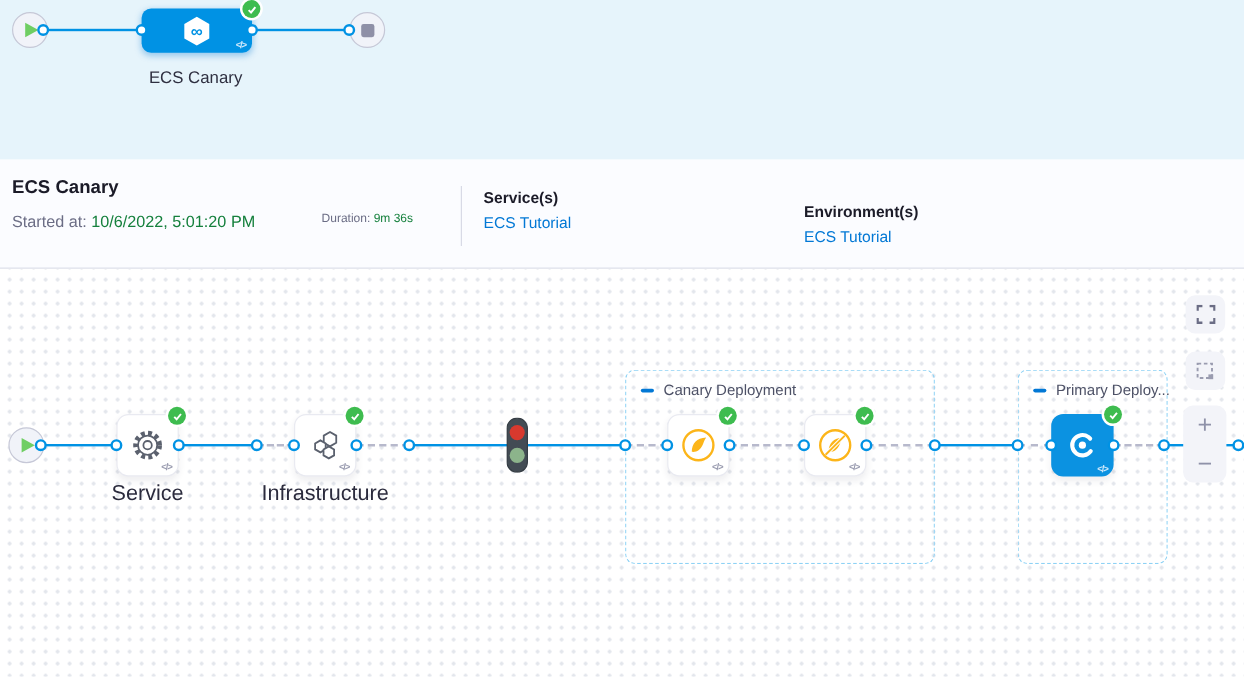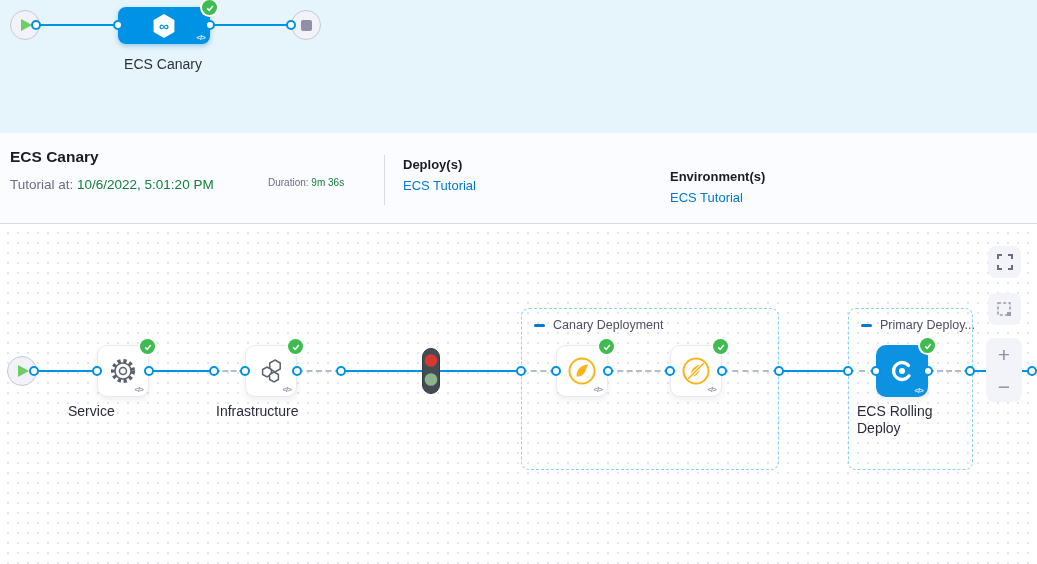--- a/index.html
+++ b/index.html
@@ -34,21 +34,21 @@
 
   
   .graph { position:absolute; left:0; top:224px; width:1037px; height:340px; background:#fff;
     background-image:radial-gradient(circle,#e3e6ec 1.3px,transparent 1.5px); background-size:10px 10px; background-position:3px 4px; }
   .group { position:absolute; border:1px dashed #8ed2f5; border-radius:8px; z-index:1; }
   .group-header { position:absolute; top:9px; left:12px; display:flex; align-items:center; gap:8px; }
   .collapse { width:11px; height:3px; background:#0278d5; border-radius:2px; cursor:pointer; }
   .group-label { font-size:12.5px; color:#4d5166; white-space:nowrap; }
   .node-card { position:absolute; width:52px; height:52px; background:#fff; border:1px solid #e9eaf1; border-radius:10px; box-shadow:0 3px 6px rgba(40,41,61,.08); display:flex; align-items:center; justify-content:center; z-index:4; cursor:pointer; }
   .node-card.blue { background:#0b92e1; border:none; }
-  .node-label { position:absolute; text-align:left; font-size:14px; color:#2b2b3d; line-height:17px; z-index:3; }
+  .node-label { position:absolute; text-align:center; font-size:18px; color:#2b2b3d; line-height:17px; z-index:3; }
   .tl-node { position:absolute; z-index:4; cursor:pointer; }
 
   
   .ctrl-btn { position:absolute; width:33px; height:32px; background:#f3f4f9; border-radius:8px; display:flex; align-items:center; justify-content:center; cursor:pointer; z-index:8; }
   .zoom-panel { position:absolute; left:986px; top:114px; width:36px; height:64px; background:#f3f4f9; border-radius:8px; display:flex; flex-direction:column; align-items:center; justify-content:space-around; z-index:8; }
   .zoom-glyph { font-size:21px; color:#8f92a9; line-height:1; cursor:pointer; }
 </style>
 </head>
 <body>
 
@@ -81,25 +81,25 @@
     <div class="port" style="left:36px; top:25px;"></div>
     <div class="port" style="left:118px; top:25px;"></div>
     <div class="port" style="left:210px; top:25px;"></div>
     <div class="port" style="left:291px; top:25px;"></div>
 
     <div class="stage-label">ECS Canary</div>
   </div>
 
   <div class="infobar">
     <div class="ib-title">ECS Canary</div>
-    <div class="ib-started"><span>Tutorial at:</span><span class="ib-val"> 10/6/2022, 5:01:20 PM</span></div>
+    <div class="ib-started"><span>Started at:</span><span class="ib-val"> 10/6/2022, 5:01:20 PM</span></div>
     <div class="ib-duration"><span>Duration:</span><span class="ib-val"> 9m 36s</span></div>
     <div class="ib-divider"></div>
     <div class="ib-col col-svc">
-      <div class="lbl">Deploy(s)</div>
+      <div class="lbl">Service(s)</div>
       <div class="lnk">ECS Tutorial</div>
     </div>
     <div class="ib-col col-env">
       <div class="lbl">Environment(s)</div>
       <div class="lnk">ECS Tutorial</div>
     </div>
   </div>
 
   <div class="graph">
 
@@ -206,21 +206,20 @@
         <circle cx="15" cy="15" r="8.5" fill="none" stroke="#ffffff" stroke-width="3.4" stroke-dasharray="42 12" stroke-linecap="round" transform="rotate(35 15 15)"></circle>
         <circle cx="15" cy="15" r="3" fill="#ffffff"></circle>
       </svg>
       <span class="badge">
         <svg width="8" height="8" viewBox="0 0 10 10">
             <polyline points="1.5,5.5 4,8 8.5,2.5" fill="none" stroke="#fff" stroke-width="2"></polyline>
           </svg>
       </span>
       <span class="code-ic on-blue">&lt;/&gt;</span>
     </div>
-    <div class="node-label" style="left:857px; top:179px; width:90px;">ECS Rolling Deploy</div>
 
     <div class="port" style="left:34px; top:147px;"></div>
     <div class="port" style="left:97px; top:147px;"></div>
     <div class="port" style="left:149px; top:147px;"></div>
     <div class="port" style="left:214px; top:147px;"></div>
     <div class="port" style="left:245px; top:147px;"></div>
     <div class="port" style="left:297px; top:147px;"></div>
     <div class="port" style="left:341px; top:147px;"></div>
     <div class="port" style="left:521px; top:147px;"></div>
     <div class="port" style="left:556px; top:147px;"></div>

